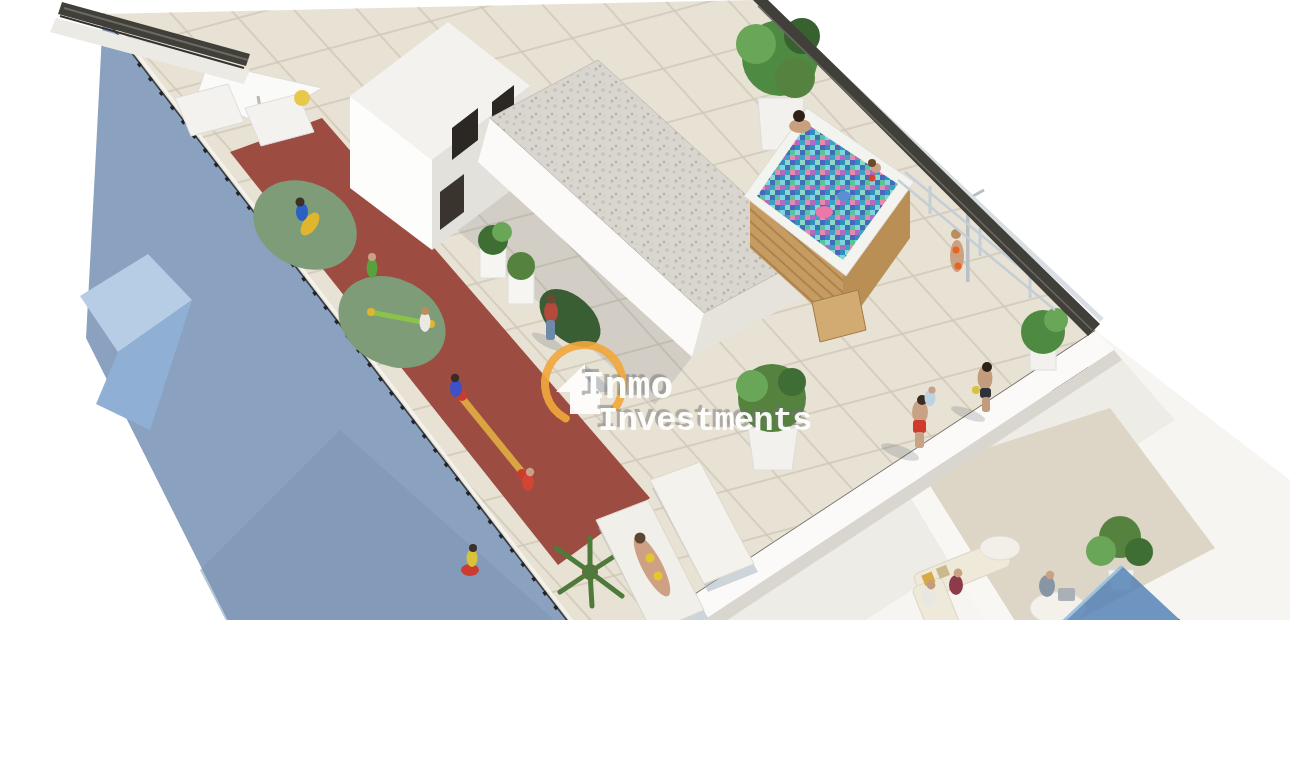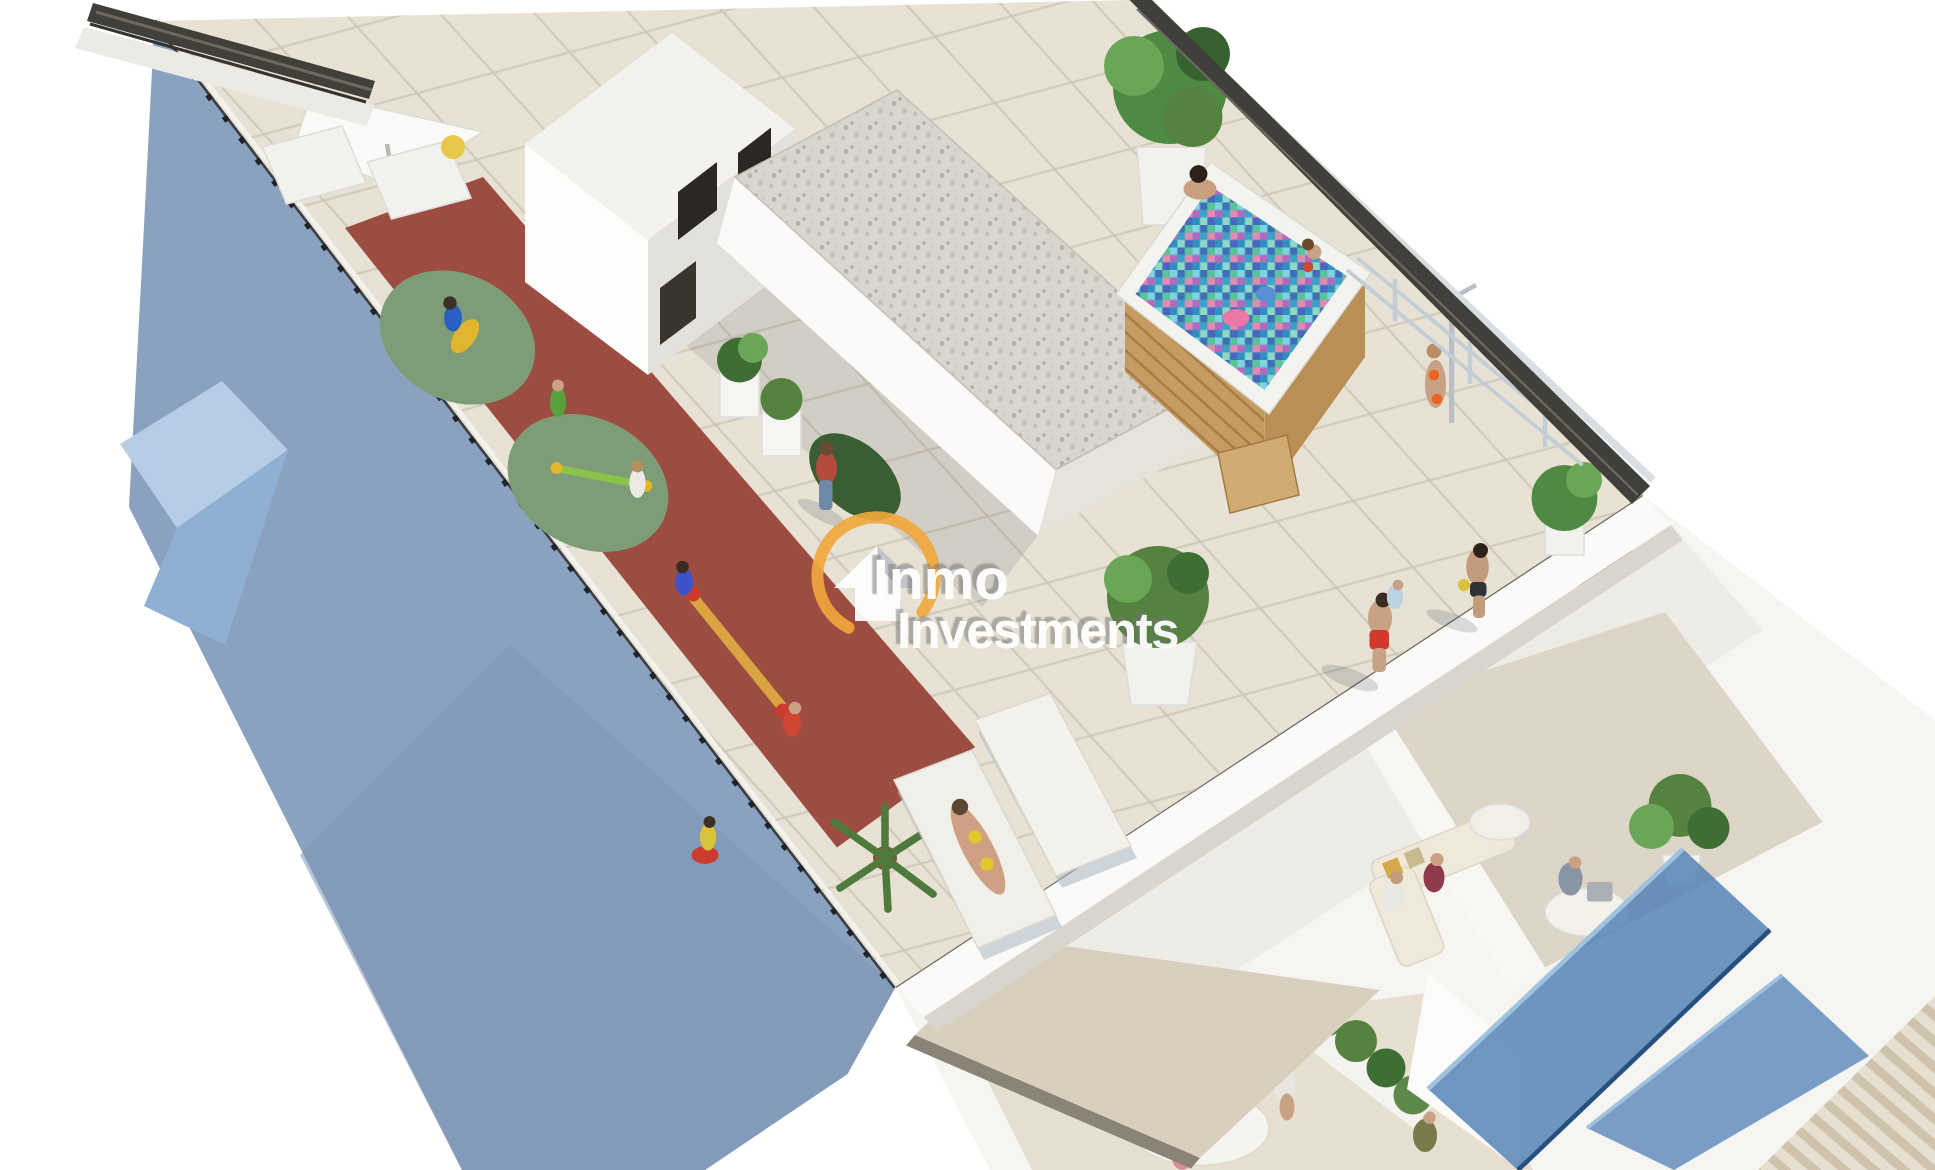--- a/index.html
+++ b/index.html
@@ -1,17 +1,17 @@
 <!DOCTYPE html>
 <html><head>
 <meta charset="utf-8">
 <style>
   html,body{margin:0;padding:0;background:#fff;}
-  #stage{position:relative;width:1290px;height:780px;overflow:hidden;background:#ec4899;
-         font-family:Liberation Sans, sans-serif;}
+  #stage{position:relative;width:1290px;height:620px;overflow:hidden;background:#ec4899;
+         font-family:Liberation Mono, monospace;}
   #scene{position:absolute;left:0;top:0;}
   .watermark{position:absolute;left:536px;top:336px;width:300px;height:120px;
              opacity:.95;pointer-events:none;}
   .wm-logo{position:absolute;left:0;top:0;}
   .wm-text{position:absolute;left:46px;top:34px;color:#ffffff;font-weight:bold;
            text-shadow:-3px -3px 1px rgba(115,115,115,.55);line-height:.94;white-space:nowrap;}
   .wm-line1{font-size:38px;}
   .wm-line2{font-size:34px;letter-spacing:-1px;margin-left:16px;}
 </style>
 </head>

